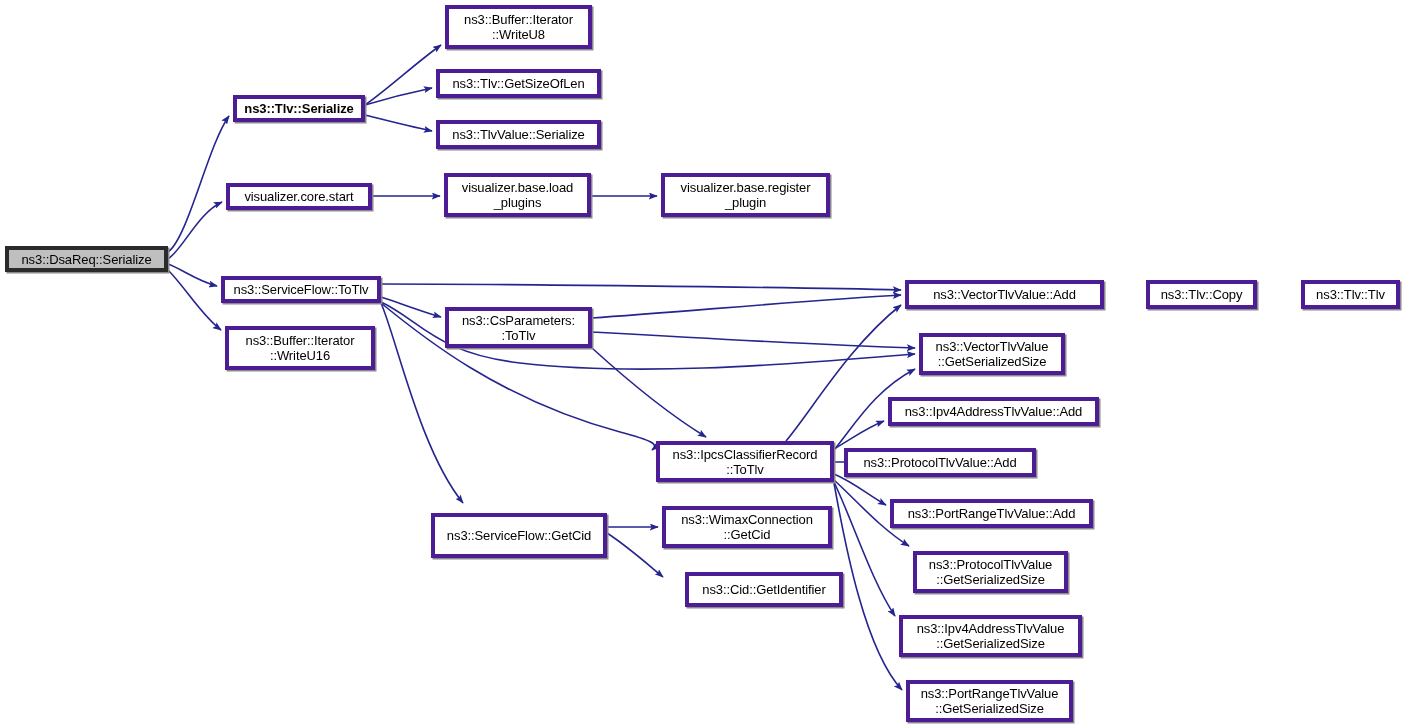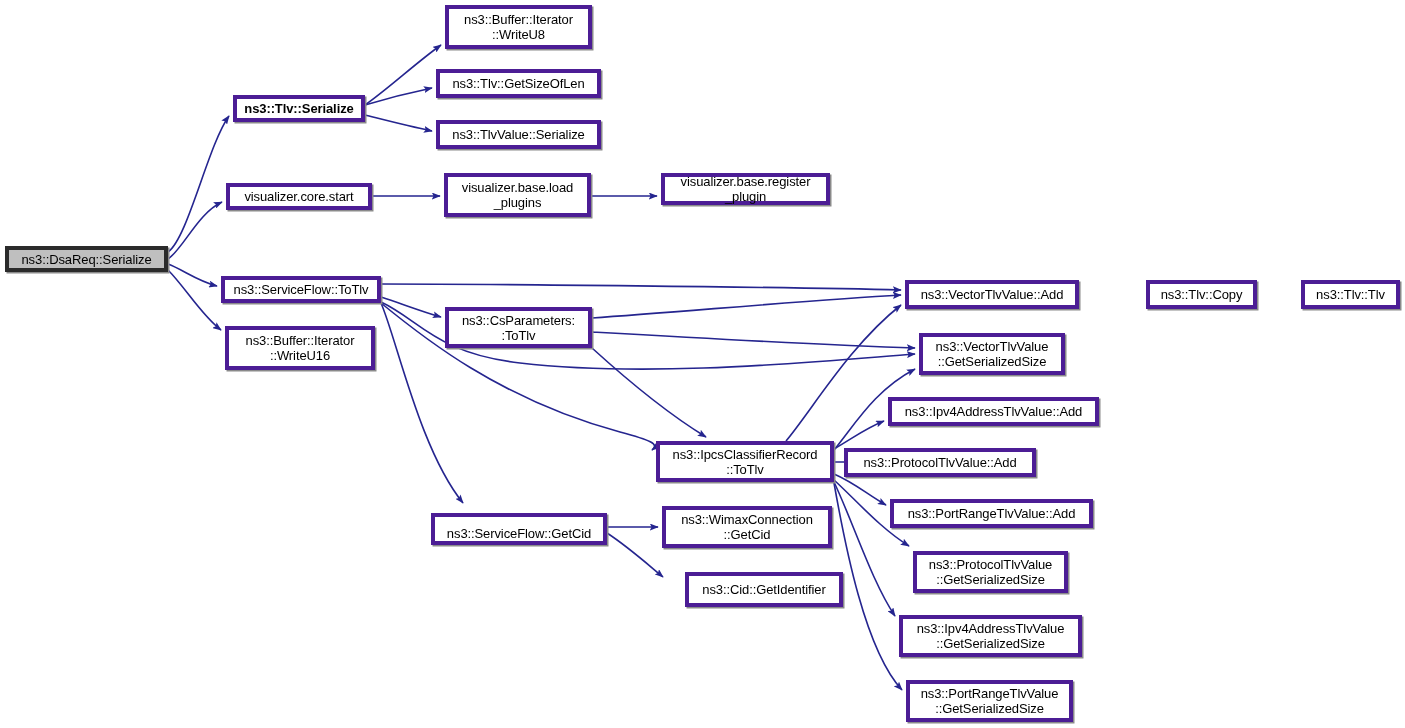--- a/index.html
+++ b/index.html
@@ -94,38 +94,38 @@
   <div id="nodes-group">
       <div class="gnode root" style="left: 5px; top: 246px; width: 163px; height: 26px;"><span class="gnode-label">ns3::DsaReq::Serialize</span></div>
       <div class="gnode" style="left: 233px; top: 95px; width: 132px; height: 27px; font-weight: bold;"><span class="gnode-label">ns3::Tlv::Serialize</span></div>
       <div class="gnode" style="left: 445px; top: 5px; width: 147px; height: 44px;"><span class="gnode-label">ns3::Buffer::Iterator
 ::WriteU8</span></div>
       <div class="gnode" style="left: 436px; top: 69px; width: 165px; height: 29px;"><span class="gnode-label">ns3::Tlv::GetSizeOfLen</span></div>
       <div class="gnode" style="left: 436px; top: 120px; width: 165px; height: 29px;"><span class="gnode-label">ns3::TlvValue::Serialize</span></div>
       <div class="gnode" style="left: 226px; top: 183px; width: 146px; height: 27px;"><span class="gnode-label">visualizer.core.start</span></div>
       <div class="gnode" style="left: 444px; top: 173px; width: 147px; height: 44px;"><span class="gnode-label">visualizer.base.load
 _plugins</span></div>
-      <div class="gnode" style="left: 661px; top: 173px; width: 169px; height: 32px;"><span class="gnode-label">visualizer.base.register
+      <div class="gnode" style="left: 661px; top: 173px; width: 169px; height: 44px;"><span class="gnode-label">visualizer.base.register
 _plugin</span></div>
       <div class="gnode" style="left: 221px; top: 276px; width: 160px; height: 27px;"><span class="gnode-label">ns3::ServiceFlow::ToTlv</span></div>
       <div class="gnode" style="left: 225px; top: 326px; width: 150px; height: 44px;"><span class="gnode-label">ns3::Buffer::Iterator
 ::WriteU16</span></div>
       <div class="gnode" style="left: 445px; top: 307px; width: 147px; height: 41px;"><span class="gnode-label">ns3::CsParameters:
 :ToTlv</span></div>
-      <div class="gnode" style="left: 905px; top: 280px; width: 174px; height: 29px;"><span class="gnode-label">ns3::VectorTlvValue::Add</span></div>
+      <div class="gnode" style="left: 905px; top: 280px; width: 199px; height: 29px;"><span class="gnode-label">ns3::VectorTlvValue::Add</span></div>
       <div class="gnode" style="left: 1146px; top: 280px; width: 111px; height: 29px;"><span class="gnode-label">ns3::Tlv::Copy</span></div>
       <div class="gnode" style="left: 1301px; top: 280px; width: 99px; height: 29px;"><span class="gnode-label">ns3::Tlv::Tlv</span></div>
       <div class="gnode" style="left: 919px; top: 333px; width: 146px; height: 42px;"><span class="gnode-label">ns3::VectorTlvValue
 ::GetSerializedSize</span></div>
       <div class="gnode" style="left: 888px; top: 397px; width: 211px; height: 29px;"><span class="gnode-label">ns3::Ipv4AddressTlvValue::Add</span></div>
       <div class="gnode" style="left: 844px; top: 448px; width: 192px; height: 29px;"><span class="gnode-label">ns3::ProtocolTlvValue::Add</span></div>
       <div class="gnode" style="left: 890px; top: 499px; width: 203px; height: 29px;"><span class="gnode-label">ns3::PortRangeTlvValue::Add</span></div>
       <div class="gnode" style="left: 656px; top: 441px; width: 178px; height: 41px;"><span class="gnode-label">ns3::IpcsClassifierRecord
 ::ToTlv</span></div>
-      <div class="gnode" style="left: 431px; top: 513px; width: 176px; height: 32px; align-items: flex-end;"><span class="gnode-label">ns3::ServiceFlow::GetCid</span></div>
+      <div class="gnode" style="left: 431px; top: 513px; width: 176px; height: 45px;"><span class="gnode-label">ns3::ServiceFlow::GetCid</span></div>
       <div class="gnode" style="left: 662px; top: 506px; width: 170px; height: 42px;"><span class="gnode-label">ns3::WimaxConnection
 ::GetCid</span></div>
       <div class="gnode" style="left: 685px; top: 572px; width: 158px; height: 35px;"><span class="gnode-label">ns3::Cid::GetIdentifier</span></div>
       <div class="gnode" style="left: 913px; top: 551px; width: 155px; height: 42px;"><span class="gnode-label">ns3::ProtocolTlvValue
 ::GetSerializedSize</span></div>
       <div class="gnode" style="left: 899px; top: 615px; width: 183px; height: 42px; text-align: center;"><span class="gnode-label">ns3::Ipv4AddressTlvValue
 ::GetSerializedSize</span></div>
       <div class="gnode" style="left: 906px; top: 680px; width: 167px; height: 42px;"><span class="gnode-label">ns3::PortRangeTlvValue
 ::GetSerializedSize</span></div>
     </div>

